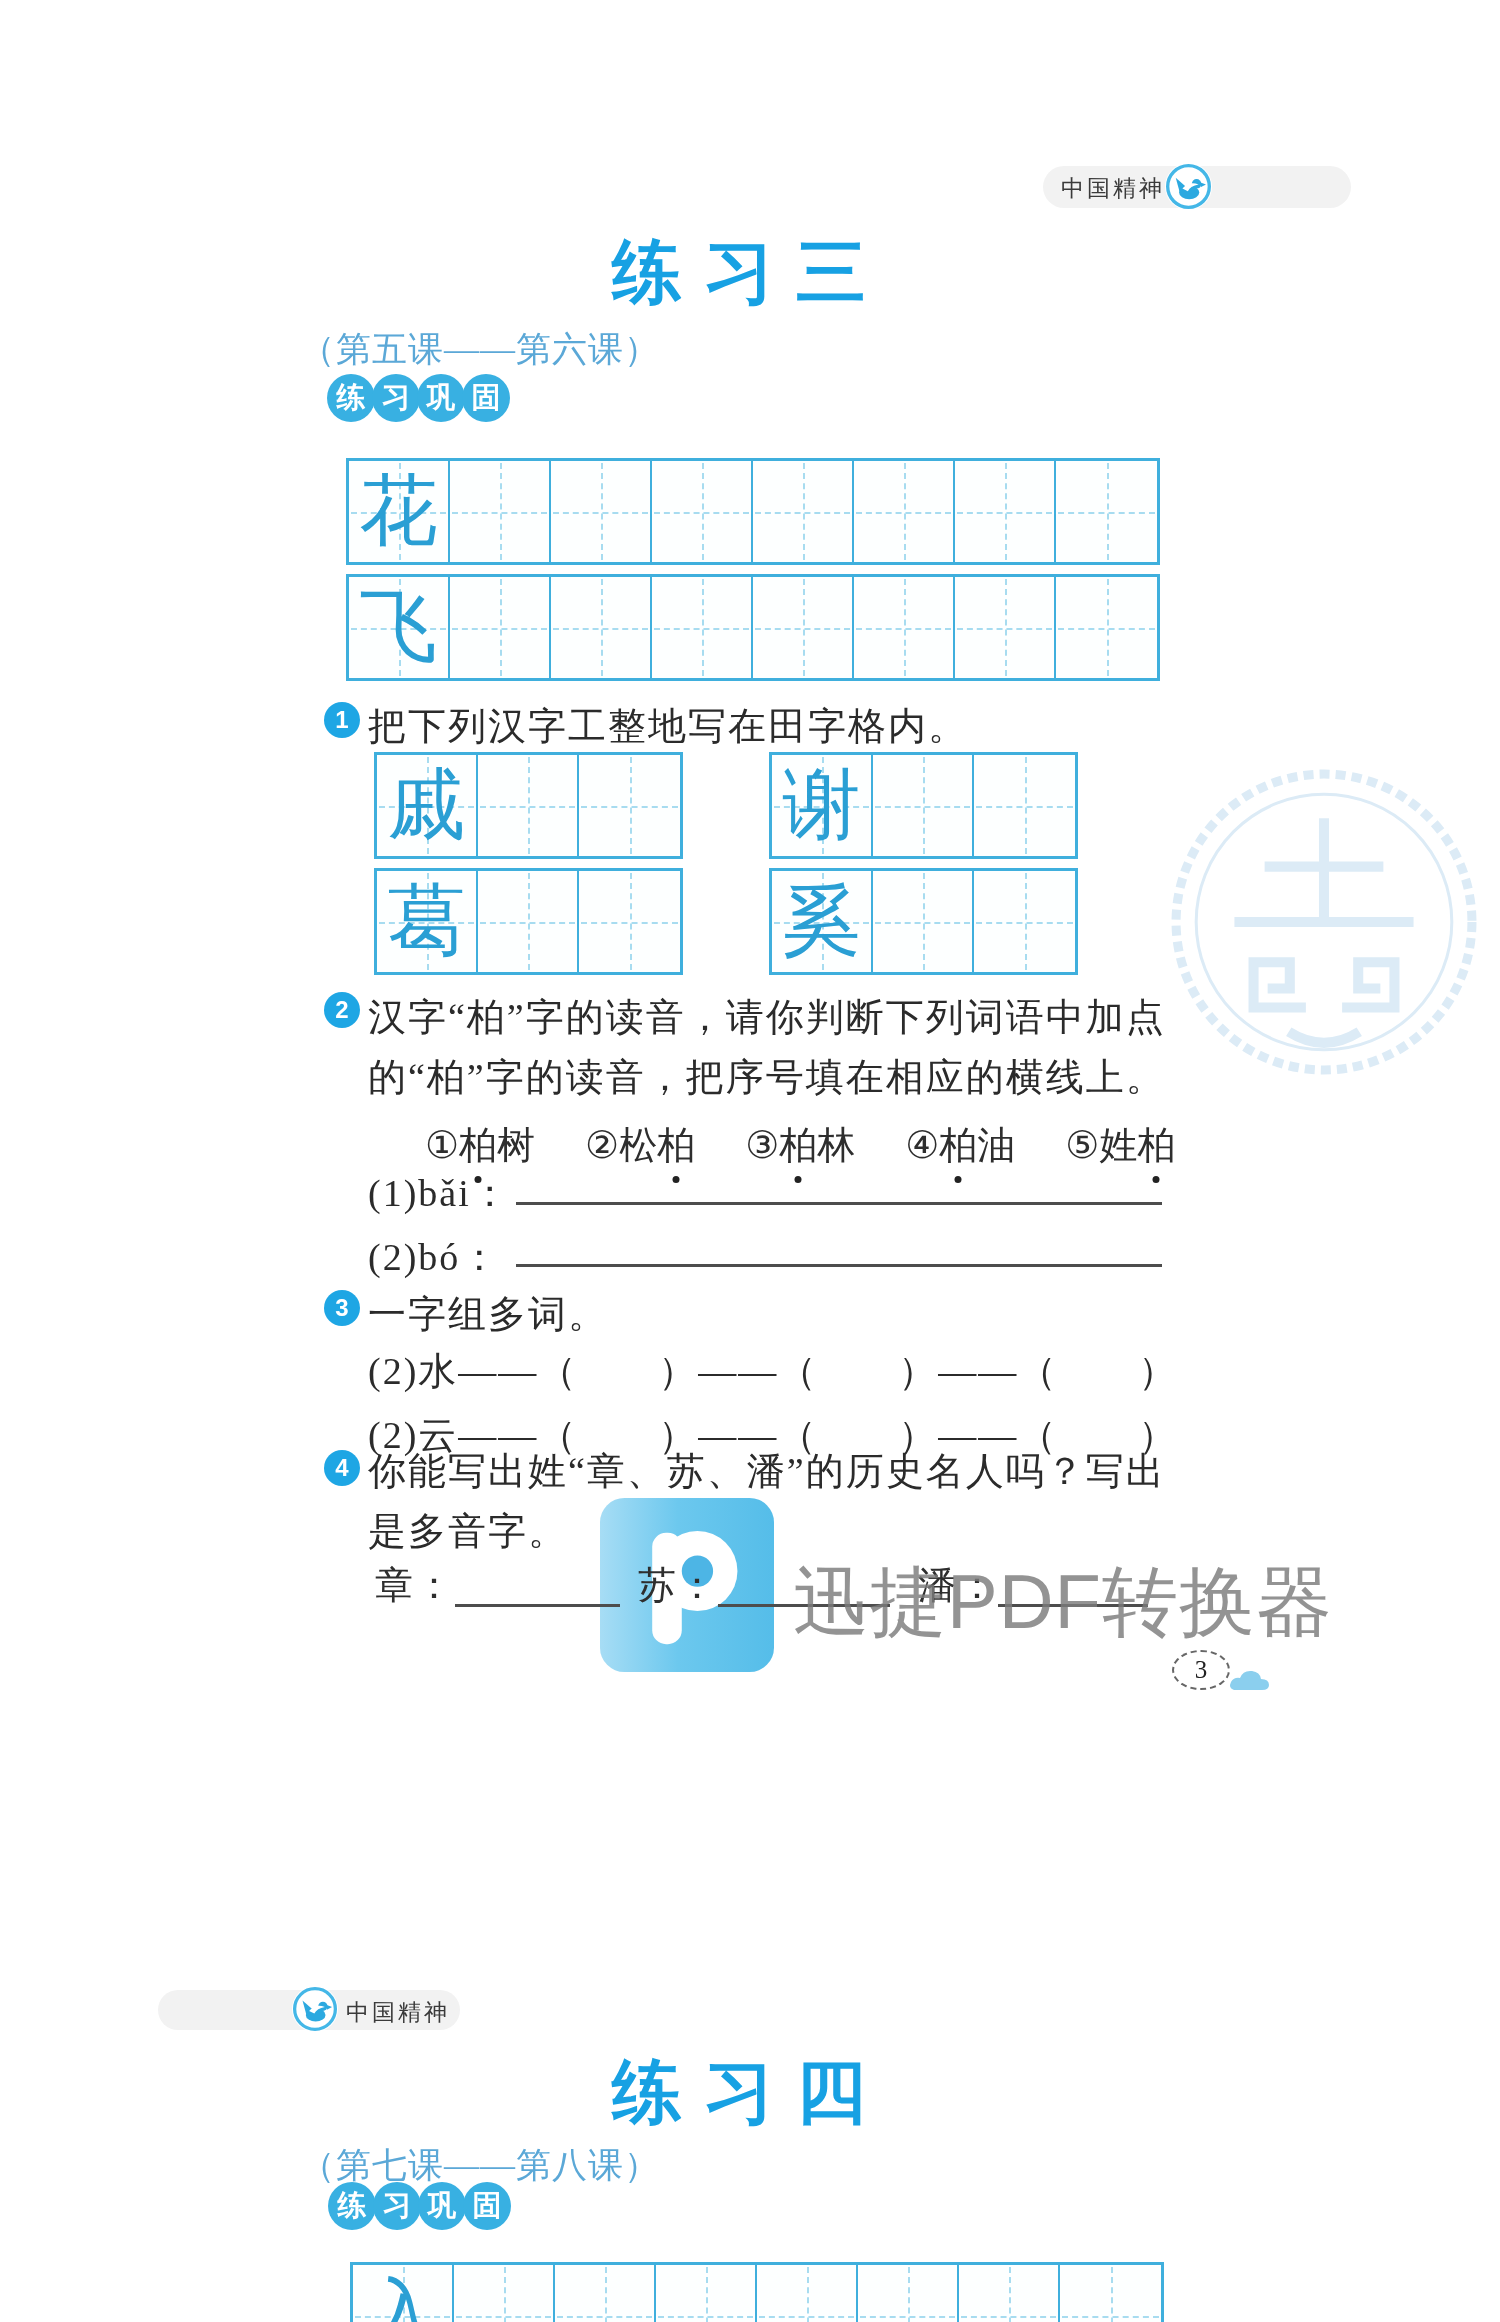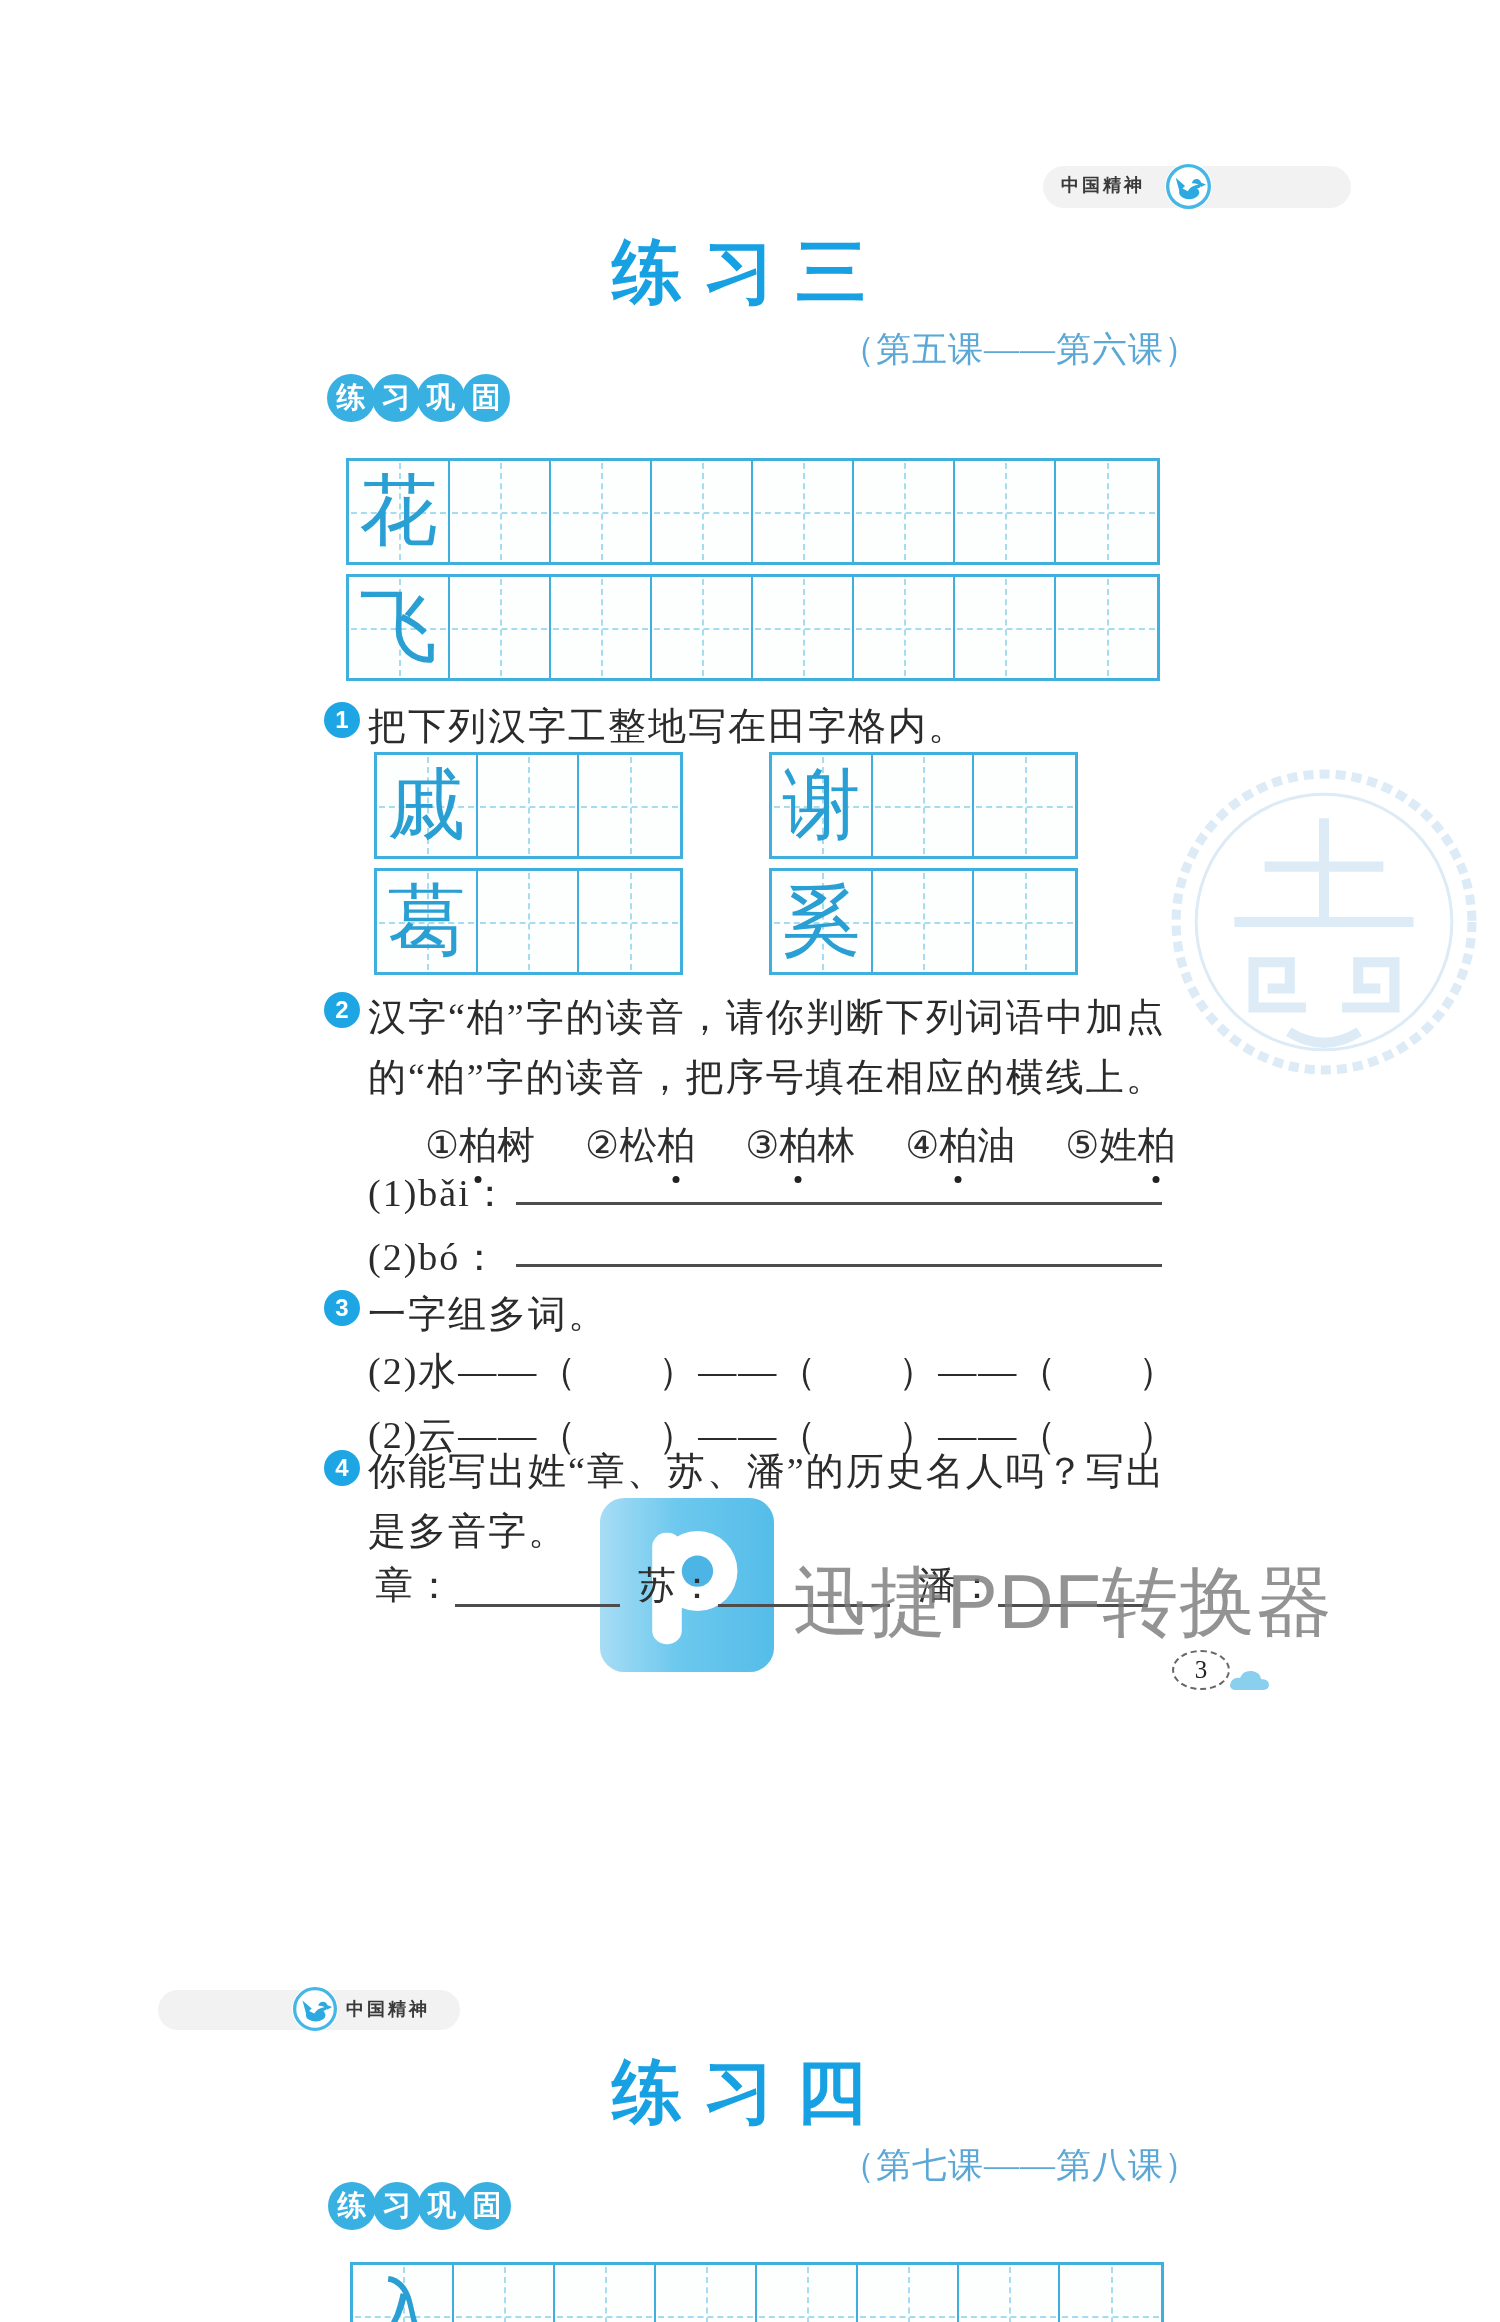--- a/index.html
+++ b/index.html
@@ -2,28 +2,28 @@
 <html><head>
 <meta charset="utf-8">
 <style>
   html,body{margin:0;padding:0;}
   body{width:1500px;height:2322px;position:relative;overflow:hidden;background:#ffffff;
        font-family:"Liberation Serif",serif;color:#2e2e2e;}
 
   
   .pill{position:absolute;background:#f2f2f2;border-radius:22px;}
   .pill .brand-txt{position:absolute;top:7px;font-family:"Liberation Sans",sans-serif;
-       font-weight:700;font-size:18px;color:#3a3a3a;letter-spacing:3px;}
+       font-weight:400;font-size:23px;color:#3a3a3a;letter-spacing:3px;}
   .logo-circle{position:absolute;border-radius:50%;background:#fff;}
 
   
   .big-title{position:absolute;left:300px;width:900px;text-align:center;
        font-family:"Liberation Sans",sans-serif;font-weight:900;font-size:70px;
        color:#17a1e3;letter-spacing:22px;}
-  .sub-title{position:absolute;left:300px;width:900px;text-align:right;
+  .sub-title{position:absolute;left:300px;width:900px;text-align:left;
        font-size:35px;color:#5ba8d7;letter-spacing:1px;}
 
   
   .badge{position:absolute;display:flex;}
   .badge-c{width:48px;height:48px;border-radius:50%;background:#38b0e2;color:#fff;
        display:flex;align-items:center;justify-content:center;font-size:29px;font-weight:700;
        font-family:"Liberation Sans",sans-serif;margin-right:-3px;}
 
   
   .wgrid{position:absolute;display:flex;border:3px solid #3fafdd;background:#fdffff;}

